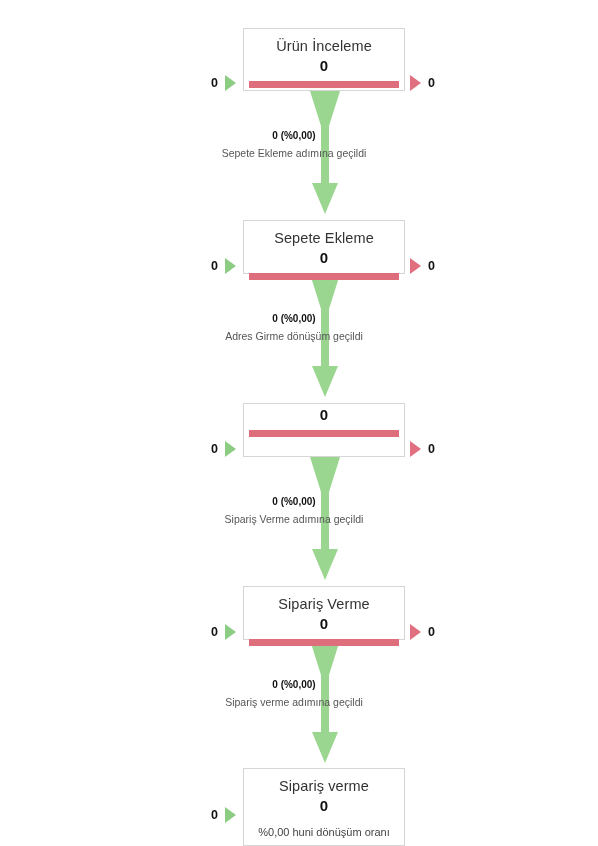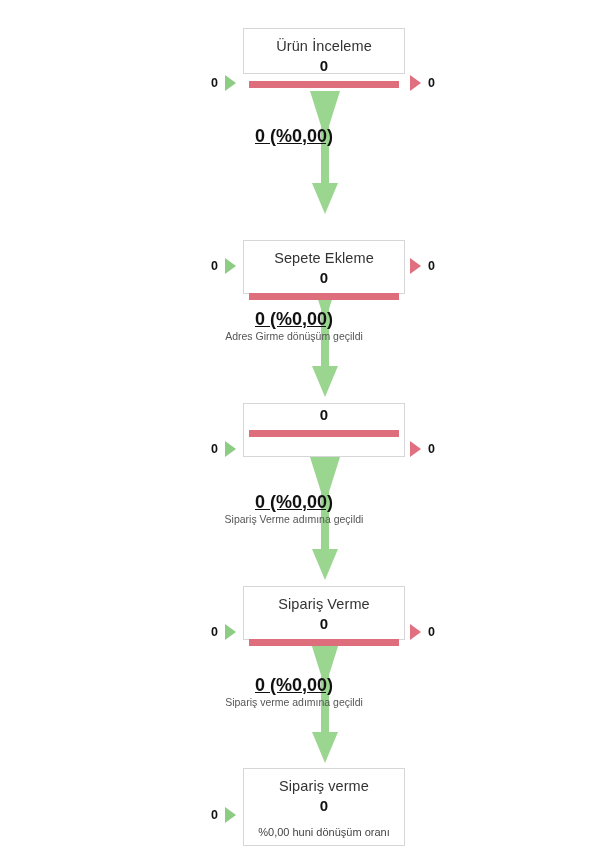--- a/index.html
+++ b/index.html
@@ -95,25 +95,24 @@
 
   
   .transition-label {
     position: absolute;
     width: 260px;
     left: 164px;
     text-align: center;
     pointer-events: none;
   }
   .transition-count {
-    font-size: 18px;
+    font-size: 10px;
     font-weight: bold;
     color: #111111;
     line-height: 16px;
-    text-decoration: underline;
   }
   .transition-text {
     font-size: 10.5px;
     color: #555555;
     line-height: 14px;
     padding-top: 2px;
   }
 </style>
 </head>
 <body>
@@ -134,41 +133,42 @@
     <path d="M310,457 L340,457 L329,492 L329,549 L321,549 L321,492 Z" fill="#9ad68f"></path>
     <path d="M312,549 L338,549 L325,580 Z" fill="#9ad68f"></path>
   </g>
 
   <g>
     <path d="M310,640 L340,640 L329,675 L329,732 L321,732 L321,675 Z" fill="#9ad68f"></path>
     <path d="M312,732 L338,732 L325,763 Z" fill="#9ad68f"></path>
   </g>
 </svg>
 
-<div class="step" style="top:28px; height:46px;">
+<div class="step" style="top:28px; height:63px;">
   <div class="step-title">Ürün İnceleme</div>
   <div class="step-count">0</div>
   <div class="step-bar-wrap">
     <div class="step-bar"></div>
   </div>
 </div>
 <div class="side-marker side-left" style="left:211px; top:75px;">
   <span class="num">0</span>
   <span class="tri tri-green"></span>
 </div>
 <div class="side-marker side-right" style="left:410px; top:75px;">
   <span class="tri tri-red"></span>
   <span class="num">0</span>
 </div>
 
 <div class="transition-label" style="top:128px;">
   <div class="transition-count">0 (%0,00)</div>
-</div>
-
-<div class="step" style="top:220px; height:54px;margin-top:20px;">
+  <div class="transition-text">Sepete Ekleme adımına geçildi</div>
+</div>
+
+<div class="step" style="top:220px; height:54px;">
   <div class="step-title">Sepete Ekleme</div>
   <div class="step-count">0</div>
   <div class="step-bar-wrap">
     <div class="step-bar"></div>
   </div>
 </div>
 <div class="side-marker side-left" style="left:211px; top:258px;">
   <span class="num">0</span>
   <span class="tri tri-green"></span>
 </div>

